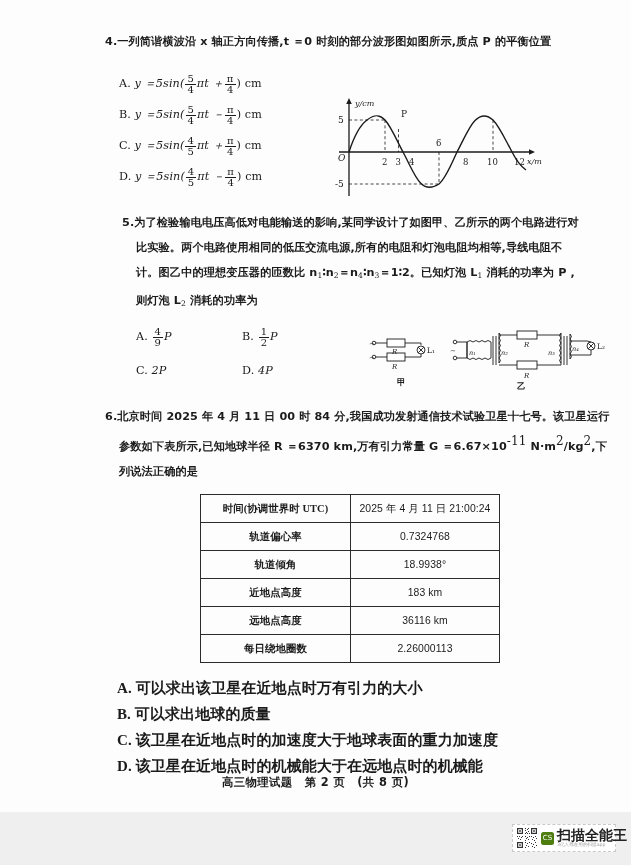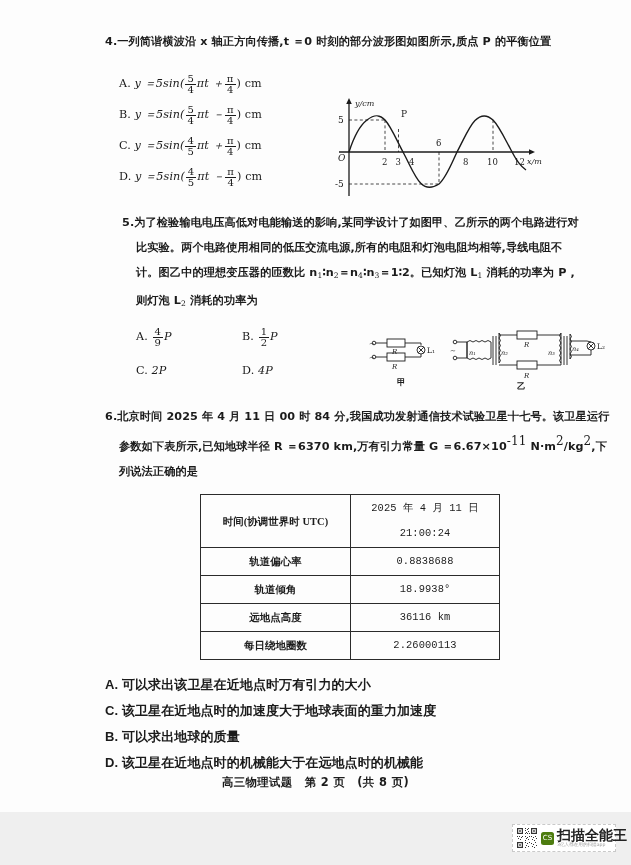--- a/index.html
+++ b/index.html
@@ -114,33 +114,34 @@
   }
   table.sat td {
     border: 1px solid #2b2b2b;
     height: 23px;
     text-align: center;
     padding: 1px 4px;
     font-family: Liberation Serif, serif;
     font-weight: 600;
   }
   table.sat td.val {
-    font-family: Liberation Mono, monospace;
+    font-family: Liberation Sans, sans-serif;
     font-weight: normal;
     width: 140px;
   }
 
   
   .optlist { margin-top: 12px; }
   .optlist .o {
-    font-size: 13px;
+    font-size: 15px;
     line-height: 26px;
-    font-family: Liberation Sans, sans-serif;
+    font-family: Liberation Serif, serif;
     font-weight: 600;
     color: #1b1b1b;
+    margin-left: 12px;
   }
 
   
   .footer {
     position: absolute;
     left: 0;
     top: 775px;
     width: 631px;
     text-align: center;
     font-size: 11.4px;
@@ -269,42 +270,46 @@
 
       <div class="tbl-wrap">
         <table class="sat">
           <tbody>
               <tr>
             <td>时间(协调世界时 UTC)</td>
             <td class="val">2025 年 4 月 11 日 21:00:24</td>
           </tr>
           <tr>
             <td>轨道偏心率</td>
-            <td class="val">0.8838688</td>
+            <td class="val">0.7324768</td>
           </tr>
           <tr>
             <td>轨道倾角</td>
             <td class="val">18.9938°</td>
           </tr>
           <tr>
+            <td>近地点高度</td>
+            <td class="val">183 km</td>
+          </tr>
+          <tr>
             <td>远地点高度</td>
             <td class="val">36116 km</td>
           </tr>
           <tr>
             <td>每日绕地圈数</td>
             <td class="val">2.26000113</td>
           </tr>
         </tbody>
           </table>
       </div>
 
       <div class="optlist">
         <div class="o">A. 可以求出该卫星在近地点时万有引力的大小</div>
+        <div class="o">B. 可以求出地球的质量</div>
         <div class="o">C. 该卫星在近地点时的加速度大于地球表面的重力加速度</div>
-        <div class="o">B. 可以求出地球的质量</div>
         <div class="o">D. 该卫星在近地点时的机械能大于在远地点时的机械能</div>
       </div>
     </div>
   </div>
 
   <svg class="fig-wave" viewBox="0 0 215 106">
 
     <line x1="22" y1="4" x2="22" y2="100" stroke="#1b1b1b" stroke-width="1.3"></line>
     <line x1="12" y1="56" x2="206" y2="56" stroke="#1b1b1b" stroke-width="1.3"></line>
     <polygon points="22,2 19.2,8 24.8,8" fill="#1b1b1b"></polygon>

